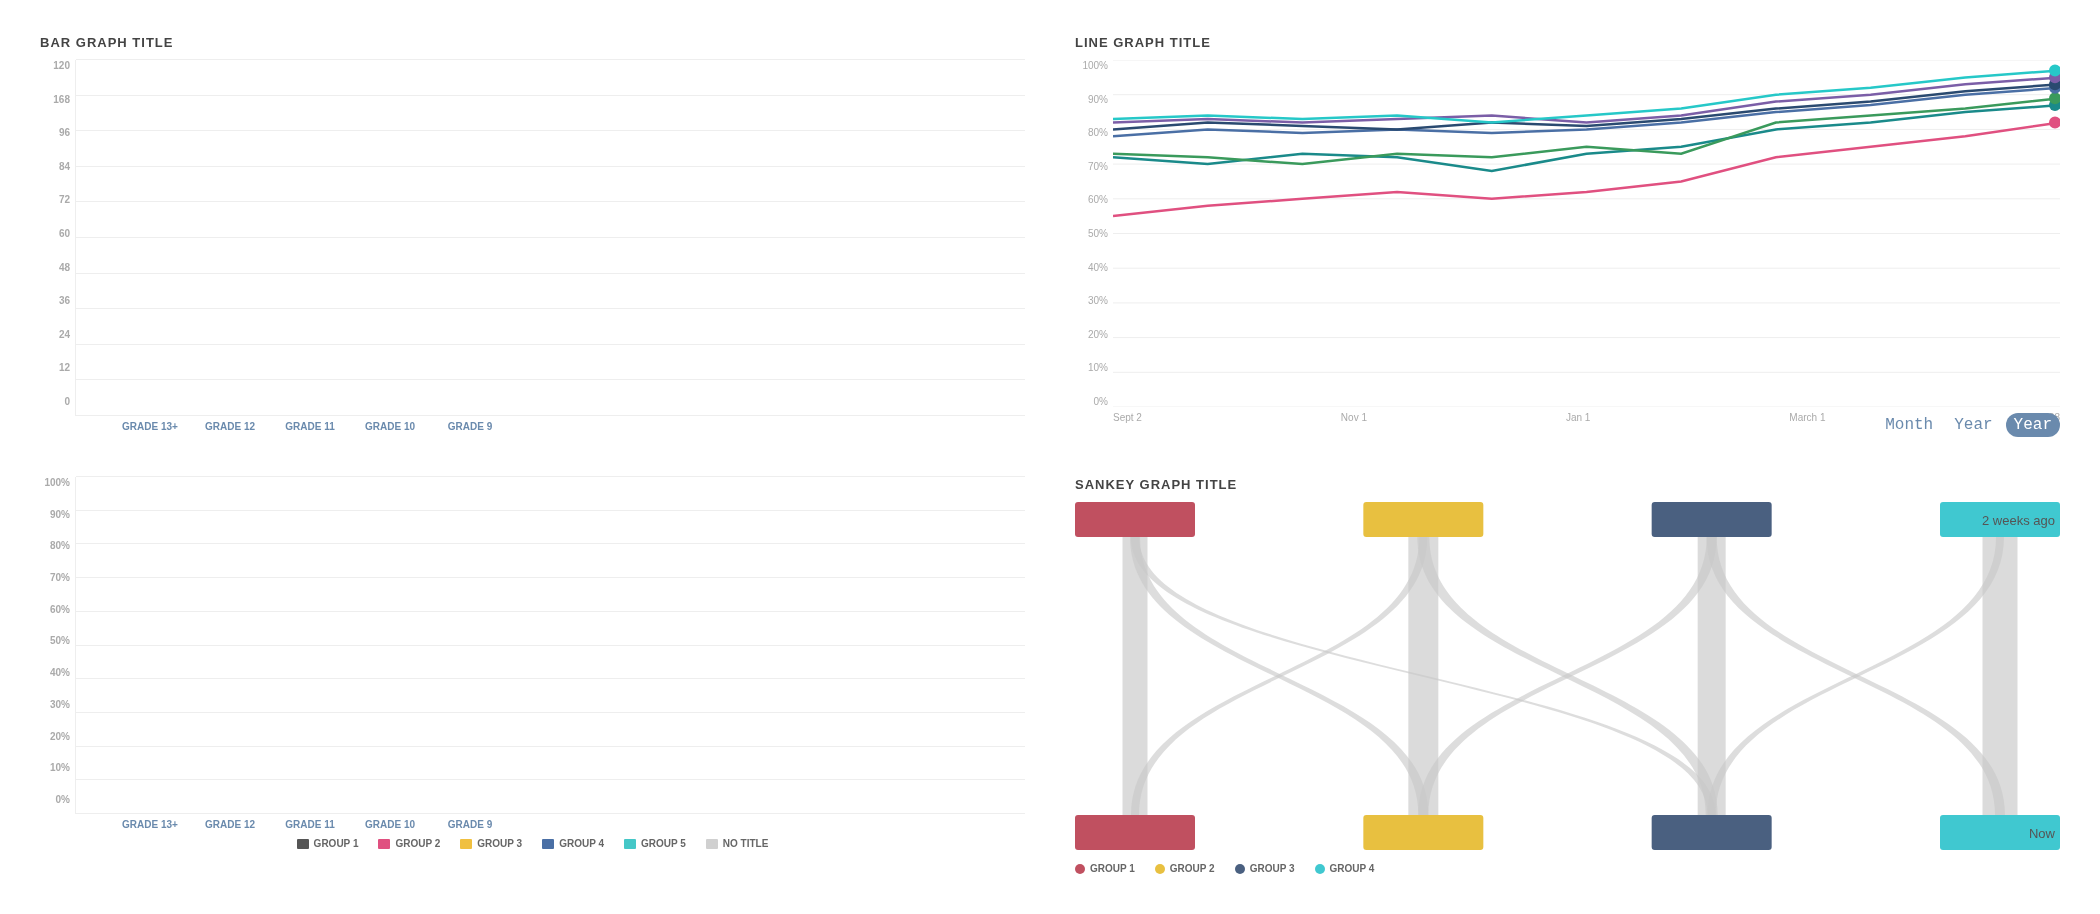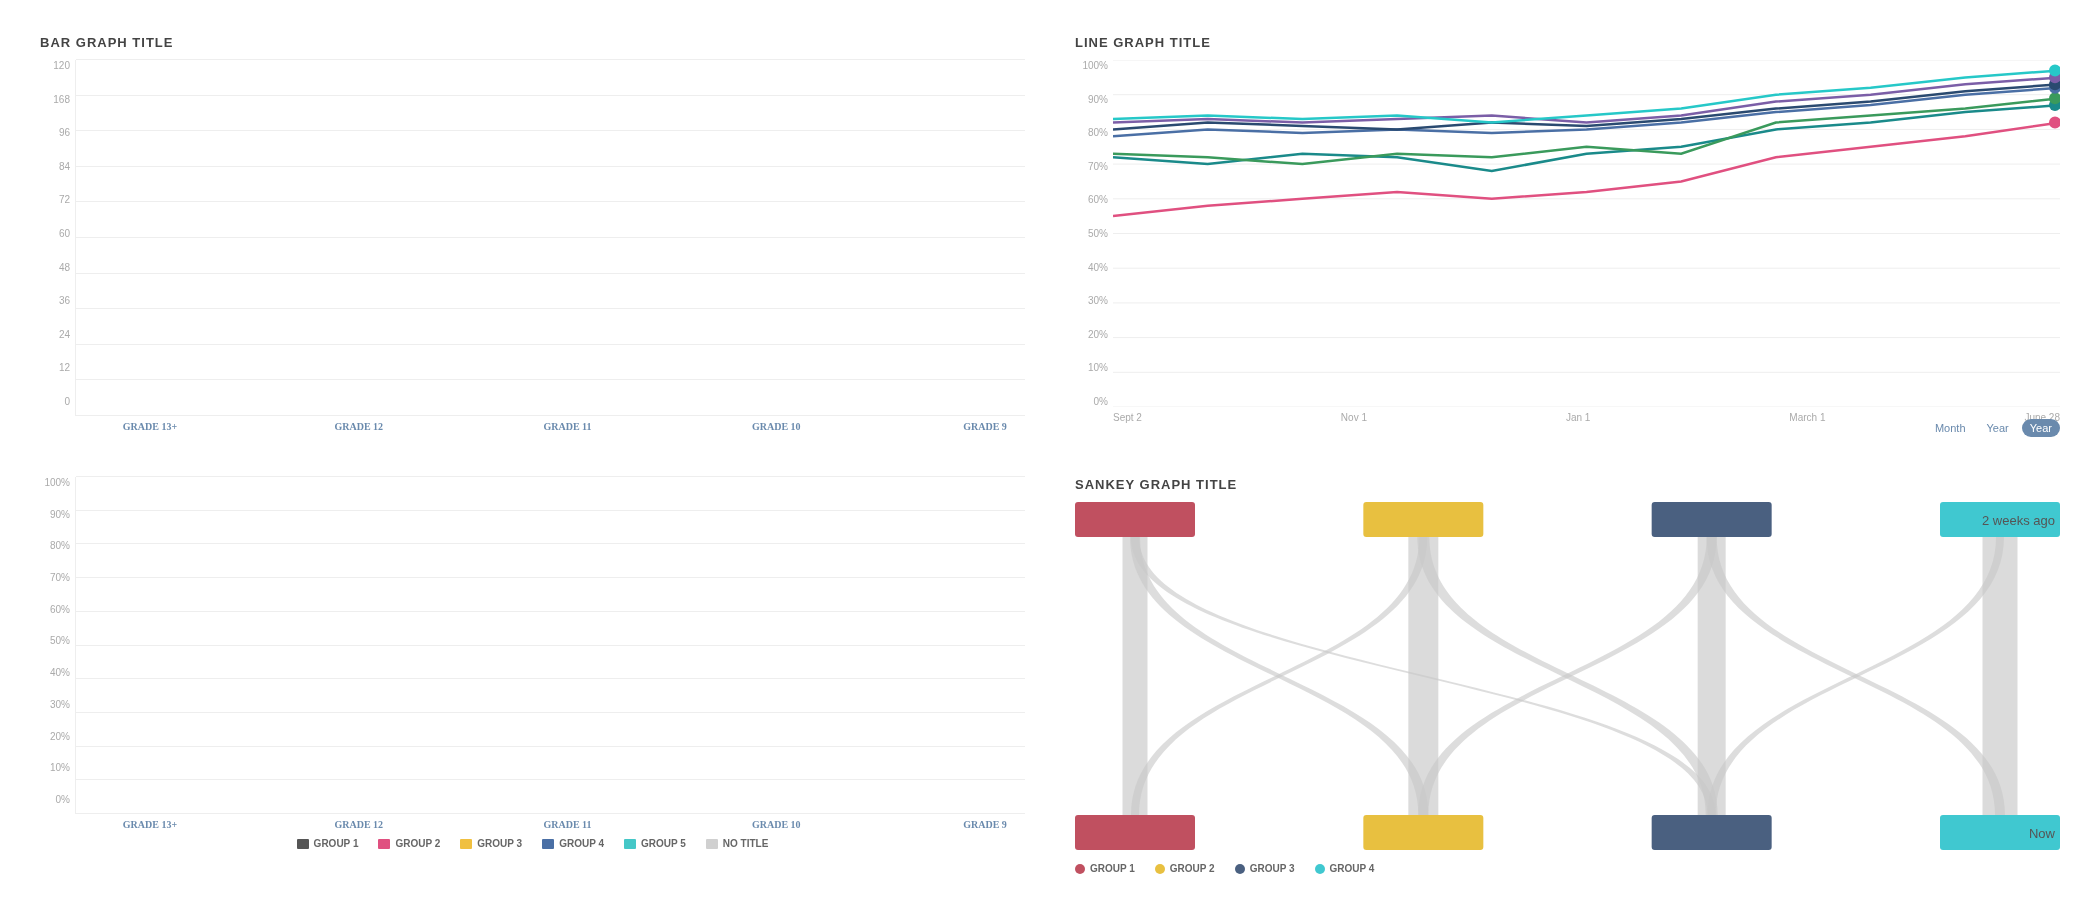--- a/index.html
+++ b/index.html
@@ -47,20 +47,21 @@
       flex-direction: column-reverse;
       justify-content: space-between;
       padding-bottom: 25px;
       width: 35px;
       align-items: flex-end;
       padding-right: 5px;
     }
     .bar-y-label {
       font-size: 10px;
       color: #aaa;
+      font-weight: bold;
     }
     .bar-chart-inner {
       flex: 1;
       display: flex;
       flex-direction: column;
     }
     .bar-grid-lines {
       flex: 1;
       position: relative;
       border-left: 1px solid #eee;
@@ -92,24 +93,23 @@
     }
     .bar-label {
       font-size: 10px;
       font-weight: bold;
       color: #6a8aad;
       text-align: center;
       white-space: nowrap;
     }
     .bar-x-axis {
       display: flex;
-      justify-content: space-between;
+      justify-content: flex-start;
       padding-left: 35px;
       padding-top: 5px;
-      font-family: Liberation Serif, serif;
     }
     
     .stacked-bar {
       width: 70px;
       display: flex;
       flex-direction: column-reverse;
       border-radius: 2px 2px 0 0;
       overflow: hidden;
     }
     .stacked-segment {
@@ -188,27 +188,28 @@
     }
     .time-toggle {
       position: absolute;
       bottom: -5px;
       right: 0;
       display: flex;
       gap: 5px;
       align-items: center;
     }
     .time-btn {
-      font-size: 11px;
+      font-size: 16px;
       color: #6a8aad;
       cursor: pointer;
       padding: 3px 8px;
       border-radius: 15px;
       background: none;
       border: none;
+      font-family: Liberation Mono, monospace;
     }
     .time-btn.active {
       background: #6a8aad;
       color: #fff;
     }
     
     .sankey-container {
       display: flex;
       flex-direction: column;
       height: calc(100% - 30px);

